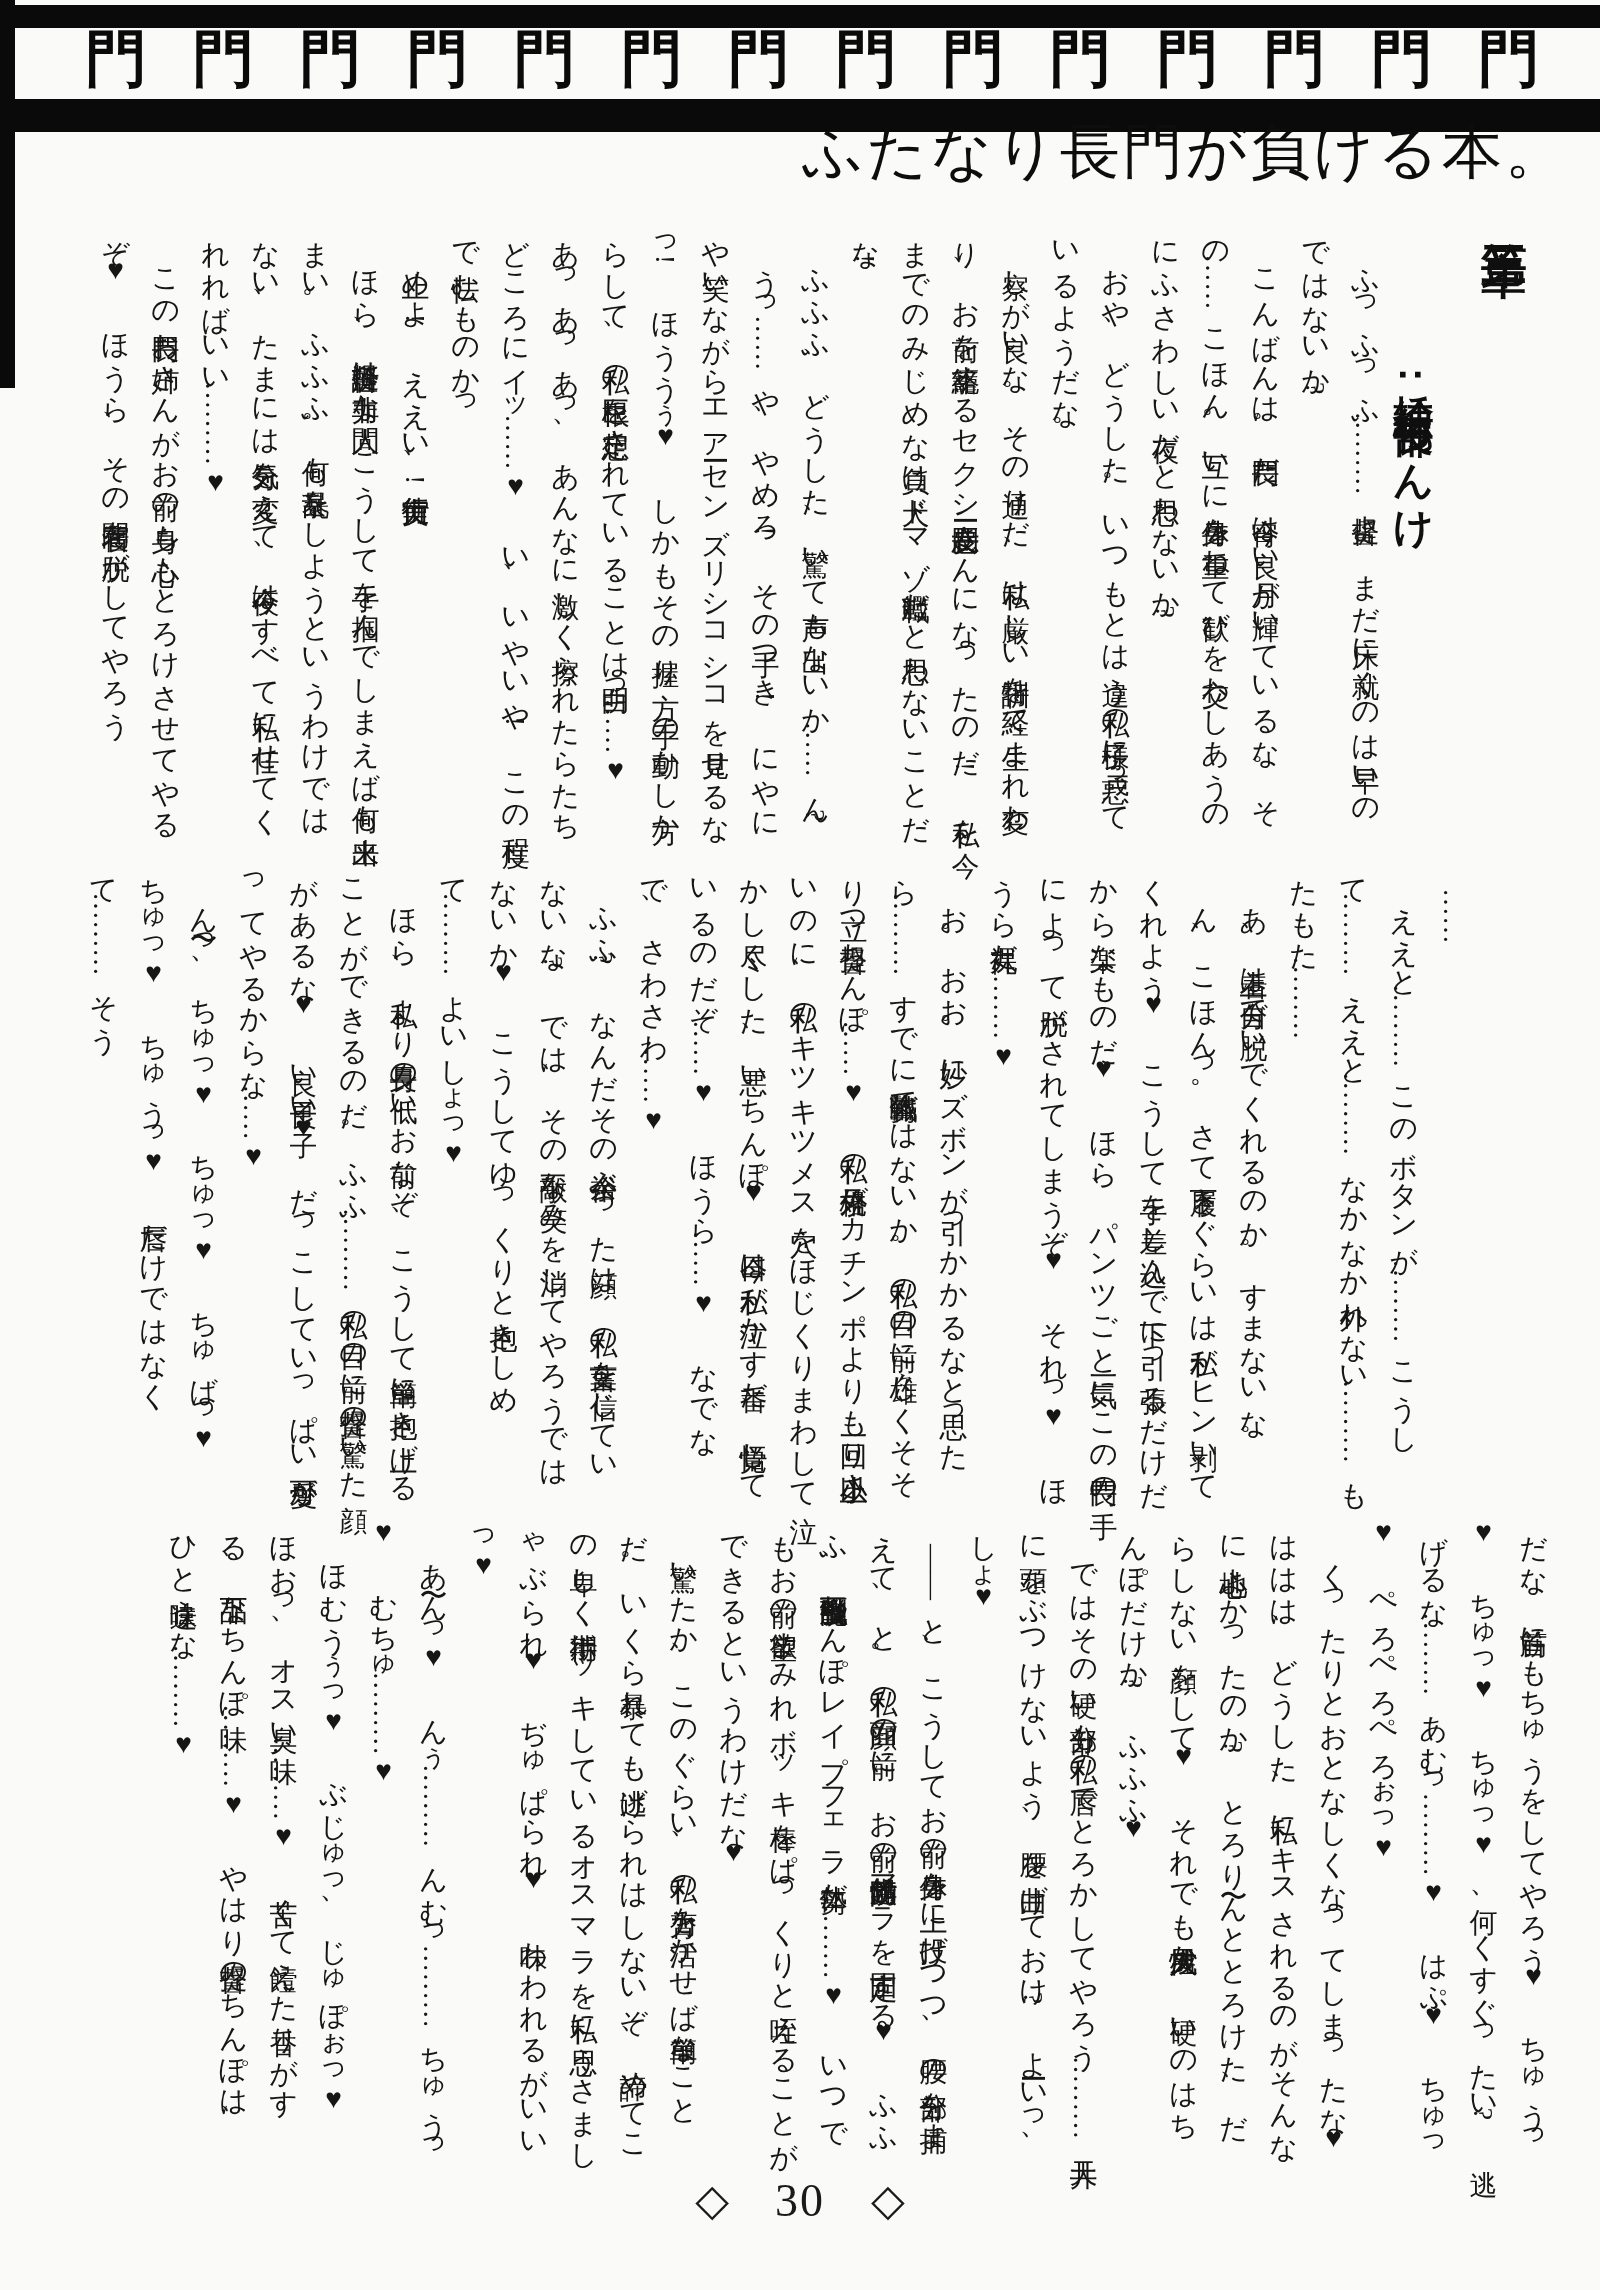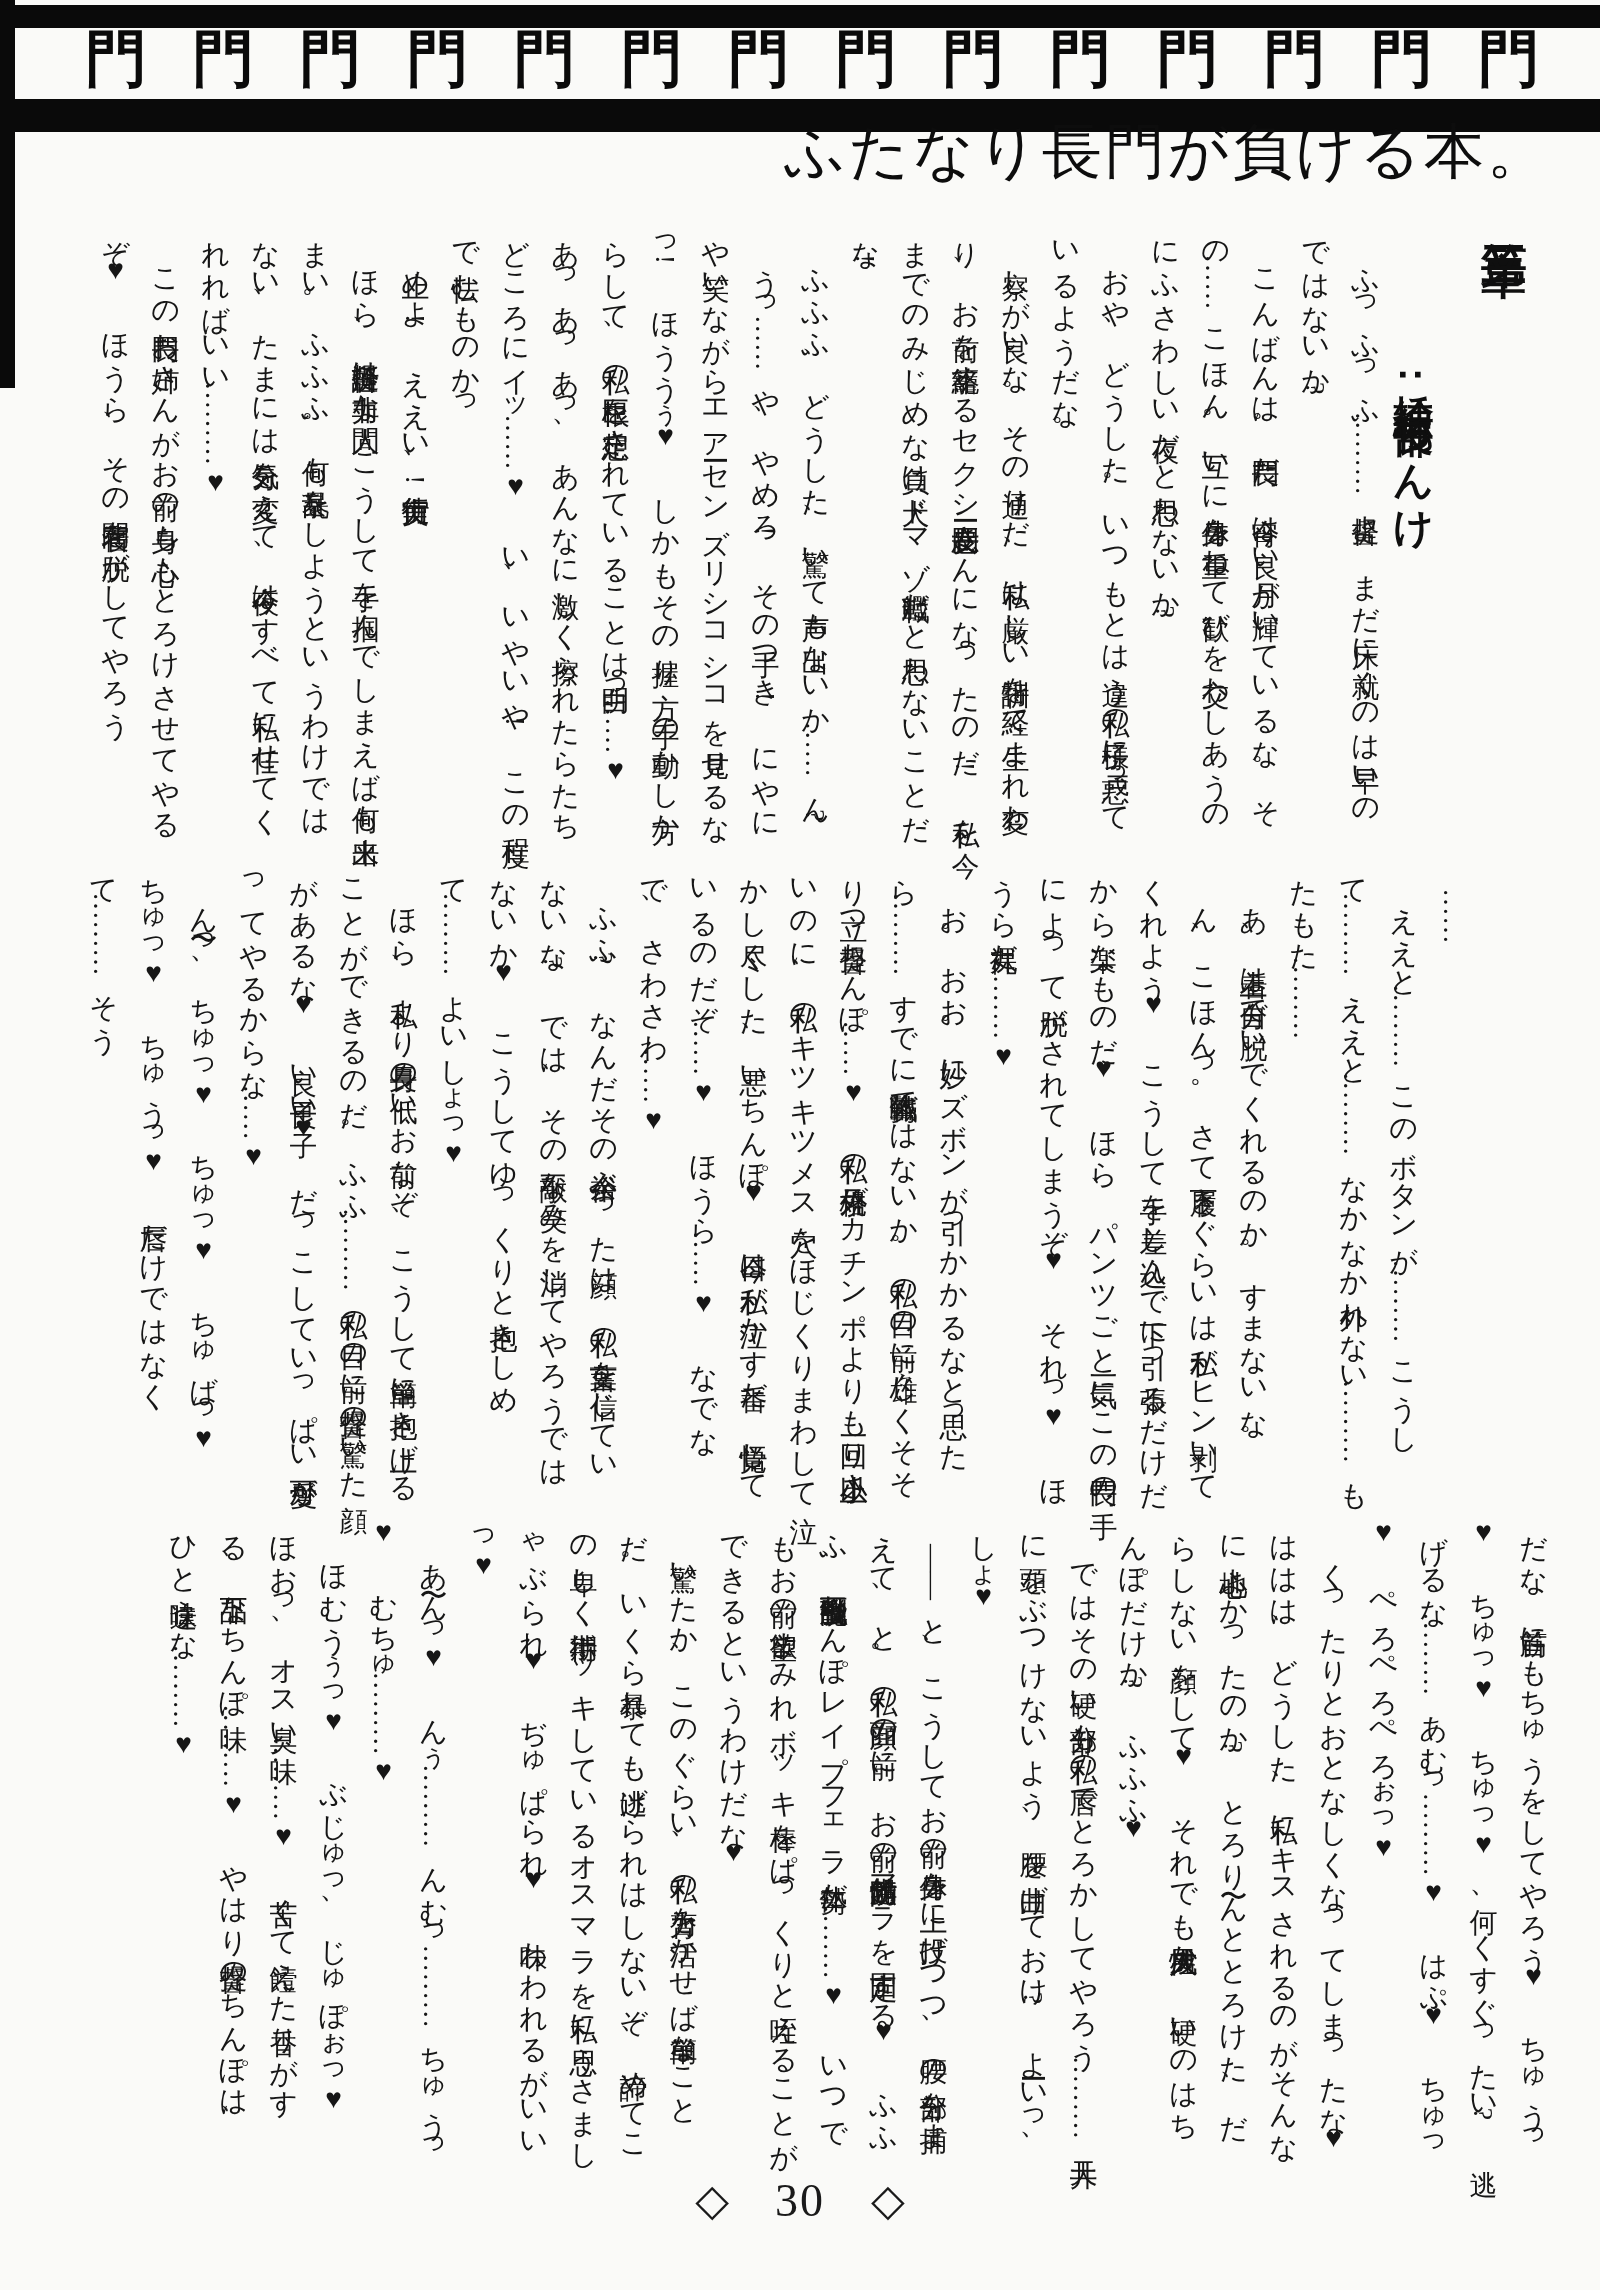--- a/index.html
+++ b/index.html
@@ -17,21 +17,21 @@
   .bar-bottom{top:99px;height:33px;}
   .gate-row{
     position:absolute;left:15px;top:20px;width:1570px;height:78px;
     display:flex;justify-content:space-between;align-items:center;
     padding:0 45px 0 70px;box-sizing:border-box;
     font-family:"Liberation Sans","DejaVu Sans",sans-serif;
     font-weight:700;font-size:62px;line-height:1;color:#0a0a0a;
   }
   
   .page-title{
-    position:absolute;top:112px;right:50px;
+    position:absolute;top:112px;right:32px;
     font-size:60px;letter-spacing:3px;color:#0d0d0d;white-space:nowrap;
   }
   .v{writing-mode:vertical-rl;-webkit-writing-mode:vertical-rl;}
   .h-chapter{
     position:absolute;top:206px;right:64px;
     font-family:"Liberation Sans","DejaVu Sans",sans-serif;
     font-weight:700;font-size:46px;letter-spacing:4px;color:#0f0f0f;
   }
   .h-credit{
     position:absolute;top:364px;right:158px;

